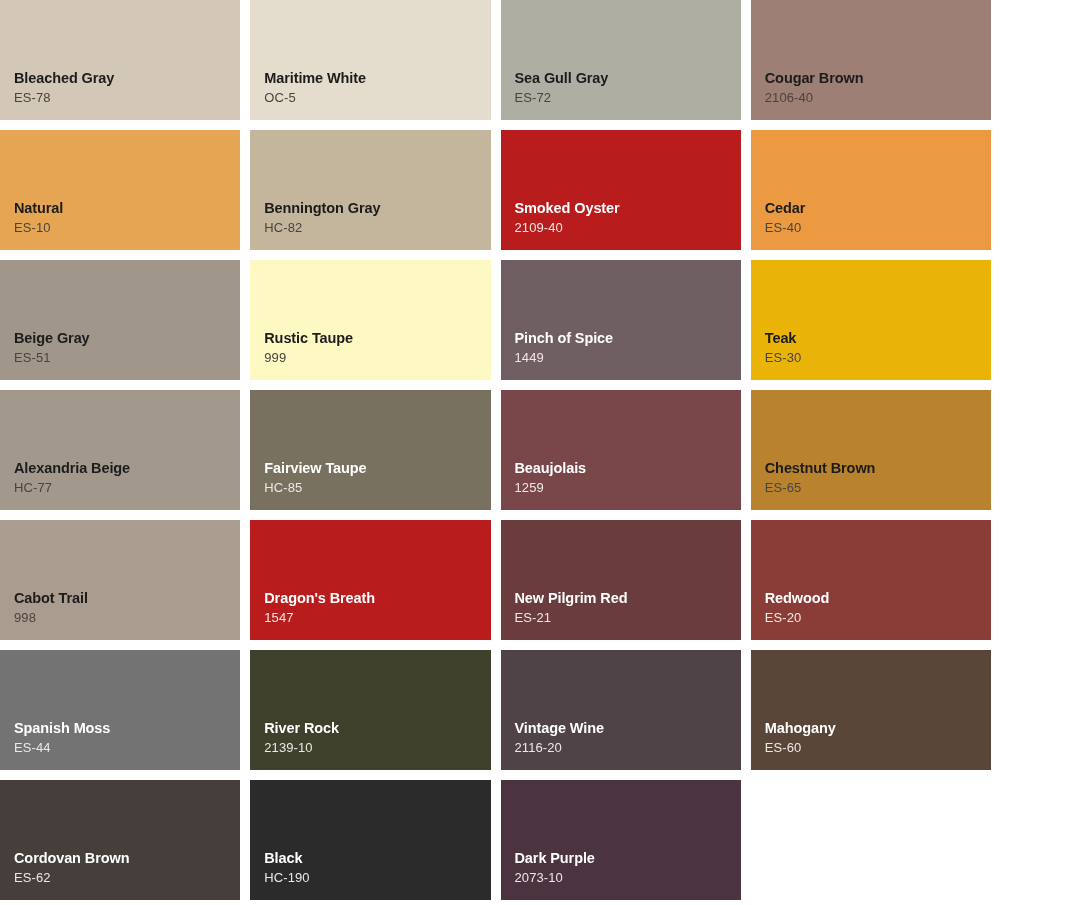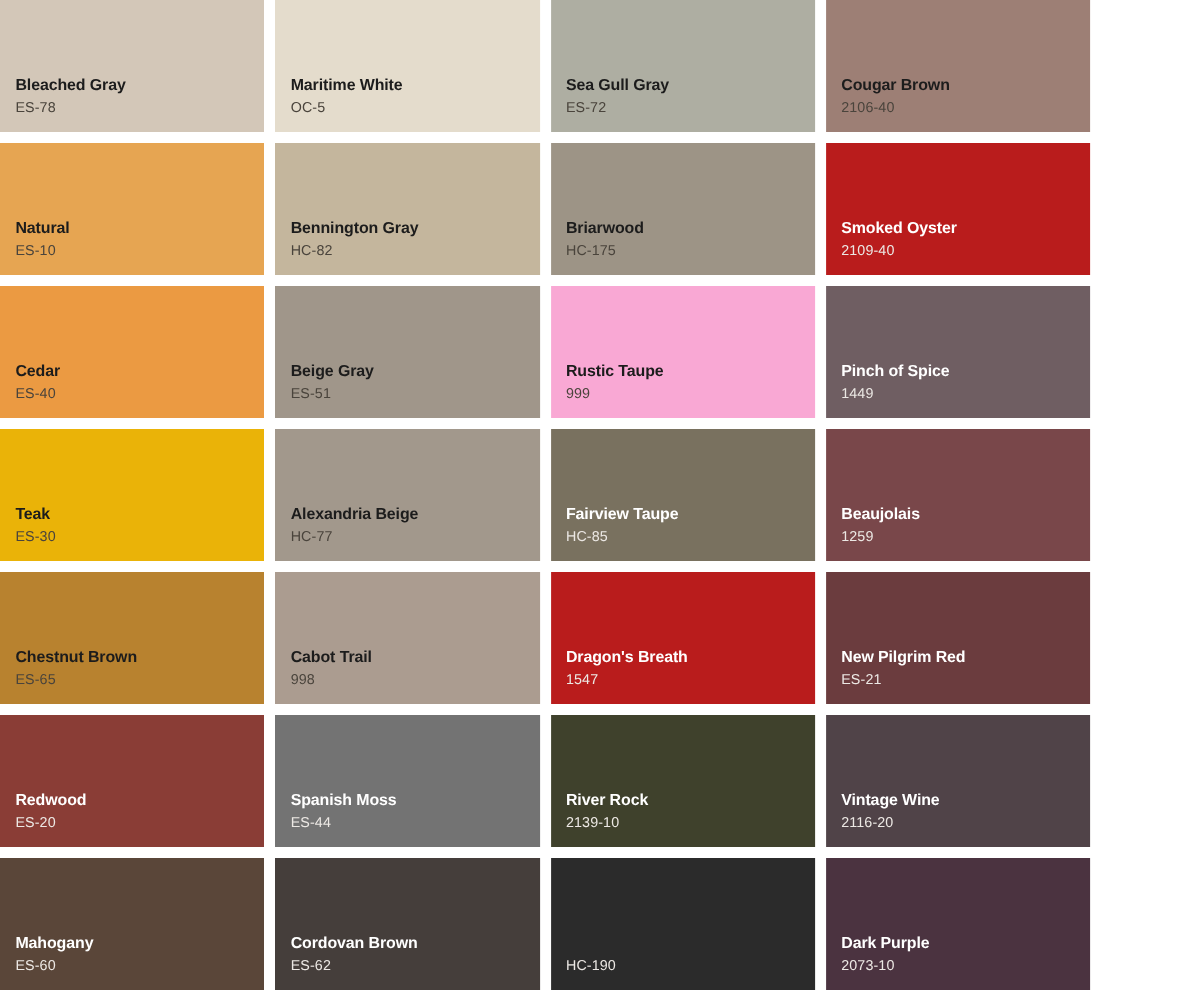--- a/index.html
+++ b/index.html
@@ -74,37 +74,33 @@
       <div class="swatch-code">2106-40</div>
     </div>
     <div class="swatch text-dark" style="background: rgb(230, 165, 82);">
       <div class="swatch-name">Natural</div>
       <div class="swatch-code">ES-10</div>
     </div>
     <div class="swatch text-dark" style="background: rgb(196, 182, 157);">
       <div class="swatch-name">Bennington Gray</div>
       <div class="swatch-code">HC-82</div>
     </div>
-    <div class="swatch text-dark" style="background: rgb(157, 148, 134);">
-      <div class="swatch-name">Briarwood</div>
-      <div class="swatch-code">HC-175</div>
-    </div>
     <div class="swatch text-light" style="background: #b91c1c;">
       <div class="swatch-name">Smoked Oyster</div>
       <div class="swatch-code">2109-40</div>
     </div>
     <div class="swatch text-dark" style="background: rgb(235, 154, 66);">
       <div class="swatch-name">Cedar</div>
       <div class="swatch-code">ES-40</div>
     </div>
     <div class="swatch text-dark" style="background: rgb(160, 150, 138);">
       <div class="swatch-name">Beige Gray</div>
       <div class="swatch-code">ES-51</div>
     </div>
-    <div class="swatch text-dark" style="background: #f9a8d4;">
+    <div class="swatch text-dark" style="background: #fef9c3;">
       <div class="swatch-name">Rustic Taupe</div>
       <div class="swatch-code">999</div>
     </div>
     <div class="swatch text-light" style="background: rgb(111, 94, 98);">
       <div class="swatch-name">Pinch of Spice</div>
       <div class="swatch-code">1449</div>
     </div>
     <div class="swatch text-dark" style="background: #eab308;">
       <div class="swatch-name">Teak</div>
       <div class="swatch-code">ES-30</div>
@@ -155,19 +151,20 @@
     </div>
     <div class="swatch text-light" style="background: rgb(90, 70, 57);">
       <div class="swatch-name">Mahogany</div>
       <div class="swatch-code">ES-60</div>
     </div>
     <div class="swatch text-light" style="background: rgb(69, 62, 59);">
       <div class="swatch-name">Cordovan Brown</div>
       <div class="swatch-code">ES-62</div>
     </div>
     <div class="swatch text-light" style="background: rgb(43, 43, 43);">
+      <div class="swatch-name">Black</div>
       <div class="swatch-code">HC-190</div>
     </div>
     <div class="swatch text-light" style="background: rgb(75, 51, 64);">
       <div class="swatch-name">Dark Purple</div>
       <div class="swatch-code">2073-10</div>
     </div>
   </div>
 
 </body></html>

